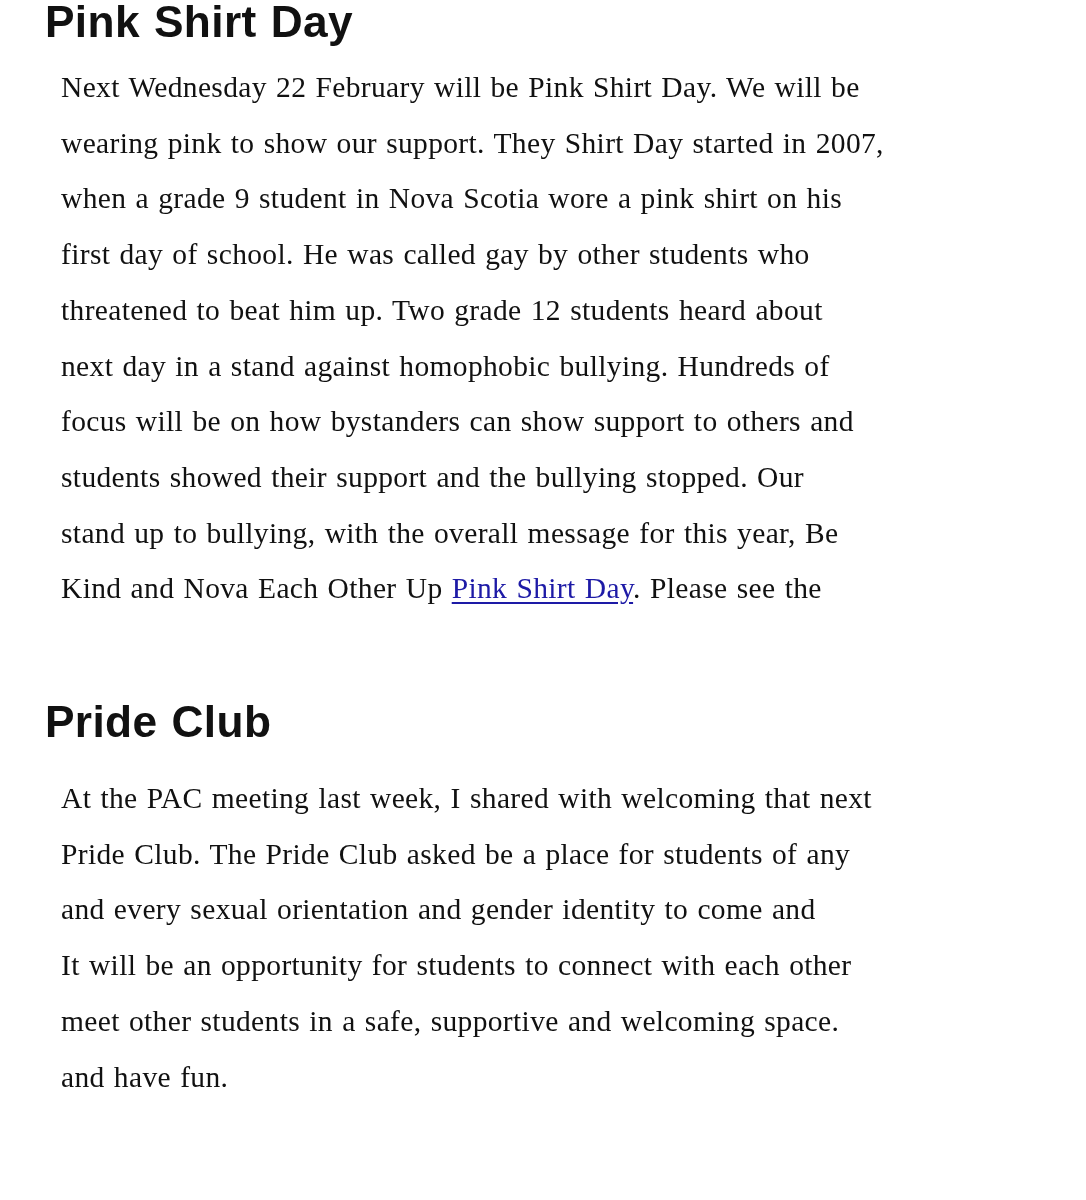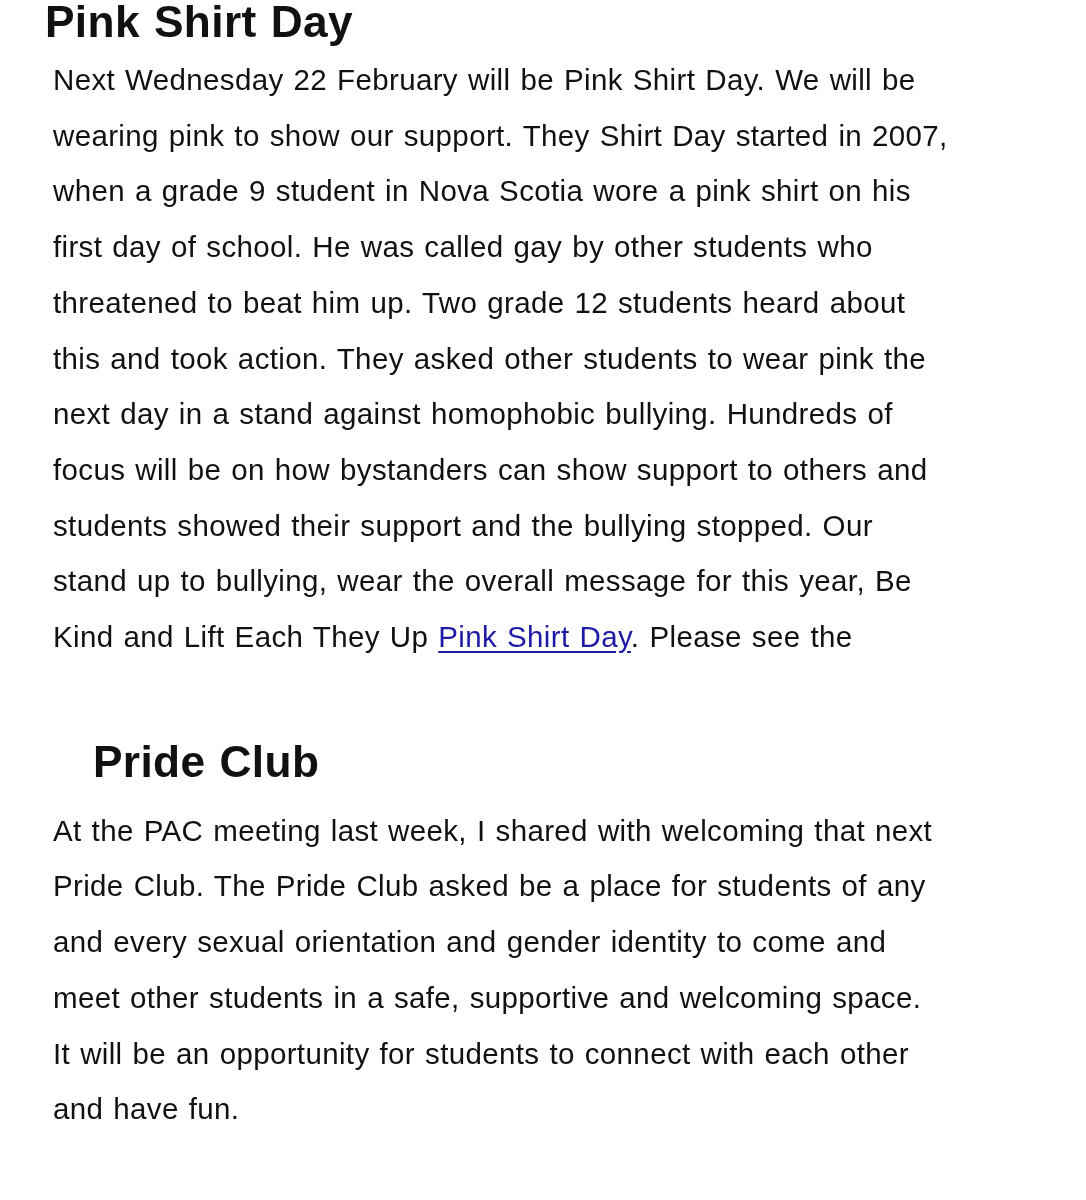--- a/index.html
+++ b/index.html
@@ -4,47 +4,46 @@
 <style>
   html, body { margin: 0; padding: 0; background: #ffffff; }
   body { width: 1086px; height: 1200px; overflow: hidden; position: relative; }
   .doc {
     position: absolute; left: 45px; top: 0; width: 1000px;
     font-family: "Liberation Sans", sans-serif;
     font-size: 29.5px; line-height: 55.7px; color: #111111;
     letter-spacing: 0.35px; word-spacing: 1.5px;
   }
   .heading { font-weight: bold; margin: 0; line-height: 44px; padding-top: 0; }
-  .para { margin: 8px; }
+  .para { margin: 16px; font-family: Liberation Serif, serif; }
   .gap { height: 56px; }
   a.link { color: #1a0dab; color: #1d1aa6; text-decoration: underline; text-underline-offset: 4px; }
 </style>
 </head>
 <body>
 
 <div class="doc">
   <h2 class="heading">Pink Shirt Day</h2>
   <div class="para">
     <div>Next Wednesday 22 February will be Pink Shirt Day. We will be</div>
     <div>wearing pink to show our support. They Shirt Day started in 2007,</div>
     <div>when a grade 9 student in Nova Scotia wore a pink shirt on his</div>
     <div>first day of school. He was called gay by other students who</div>
     <div>threatened to beat him up. Two grade 12 students heard about</div>
-    <div>this and took action. They asked other students to wear pink the</div>
     <div>next day in a stand against homophobic bullying. Hundreds of</div>
     <div>focus will be on how bystanders can show support to others and</div>
     <div>students showed their support and the bullying stopped. Our</div>
-    <div>stand up to bullying, wear the overall message for this year, Be</div>
-    <div><span>Kind and Lift Each They Up </span><a class="link" href="#">Pink Shirt Day</a><span>. Please see the</span></div>
+    <div>stand up to bullying, with the overall message for this year, Be</div>
+    <div><span>Kind and Nova Each Other Up </span><a class="link" href="#">Pink Shirt Day</a><span>. Please see the</span></div>
   </div>
 
   <div class="gap"></div>
 
-  <h2 class="heading" style="line-height:66px;margin-left:48px;">Pride Club</h2>
+  <h2 class="heading" style="line-height:66px;">Pride Club</h2>
   <div class="para">
     <div>At the PAC meeting last week, I shared with welcoming that next</div>
     <div>Pride Club. The Pride Club asked be a place for students of any</div>
     <div>and every sexual orientation and gender identity to come and</div>
+    <div>It will be an opportunity for students to connect with each other</div>
     <div>meet other students in a safe, supportive and welcoming space.</div>
-    <div>It will be an opportunity for students to connect with each other</div>
     <div>and have fun.</div>
   </div>
 </div>
 
 </body></html>

